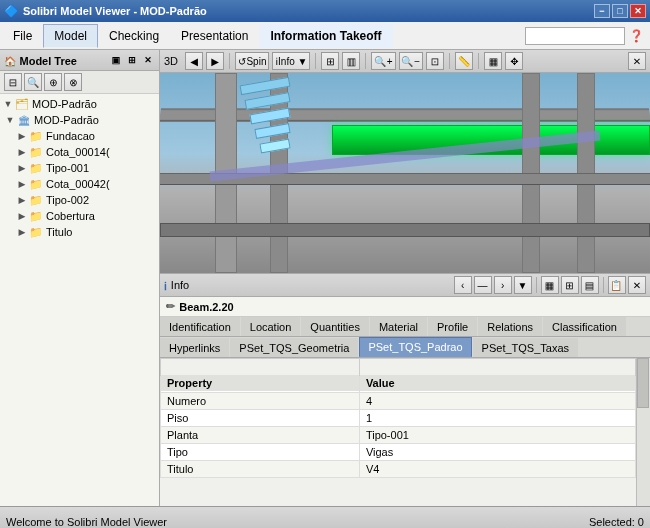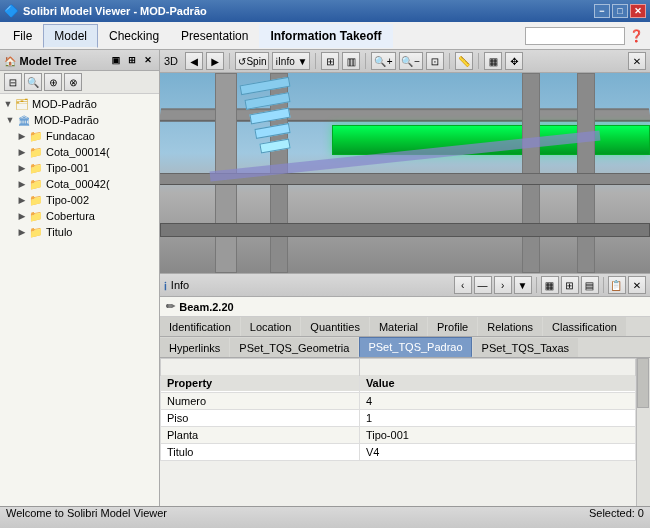--- a/index.html
+++ b/index.html
@@ -273,21 +273,21 @@
       flex: 1;
       overflow: hidden;
     }
 
     
     .status-bar {
       background: linear-gradient(to bottom, #d9d9d9, #c8c8c8);
       border-top: 1px solid #999;
       height: 22px;
       display: flex;
-      align-items: flex-start;
+      align-items: flex-end;
       padding: 0 6px;
       font-size: 11px;
       justify-content: space-between;
     }
     .status-right {
       display: flex; gap: 2px; align-items: center;
     }
     .folder-icon { color: #d4a017; font-size: 11px; }
     .model-icon { color: #4488cc; font-size: 10px; }
   </style>
@@ -509,20 +509,24 @@
                 </tr>
                 <tr>
                   <td>Piso</td>
                   <td>1</td>
                 </tr>
                 <tr>
                   <td>Planta</td>
                   <td>Tipo-001</td>
                 </tr>
                 <tr>
+                  <td>Tipo</td>
+                  <td>Vigas</td>
+                </tr>
+                <tr>
                   <td>Titulo</td>
                   <td>V4</td>
                 </tr>
               </tbody>
           </table>
         </div>
         <div class="scrollbar-placeholder">
           <div style="position:absolute; top:0; left:0; width:12px; height:50px; background:#c0c0bc; border:1px solid #aaa;"></div>
         </div>
       </div>

